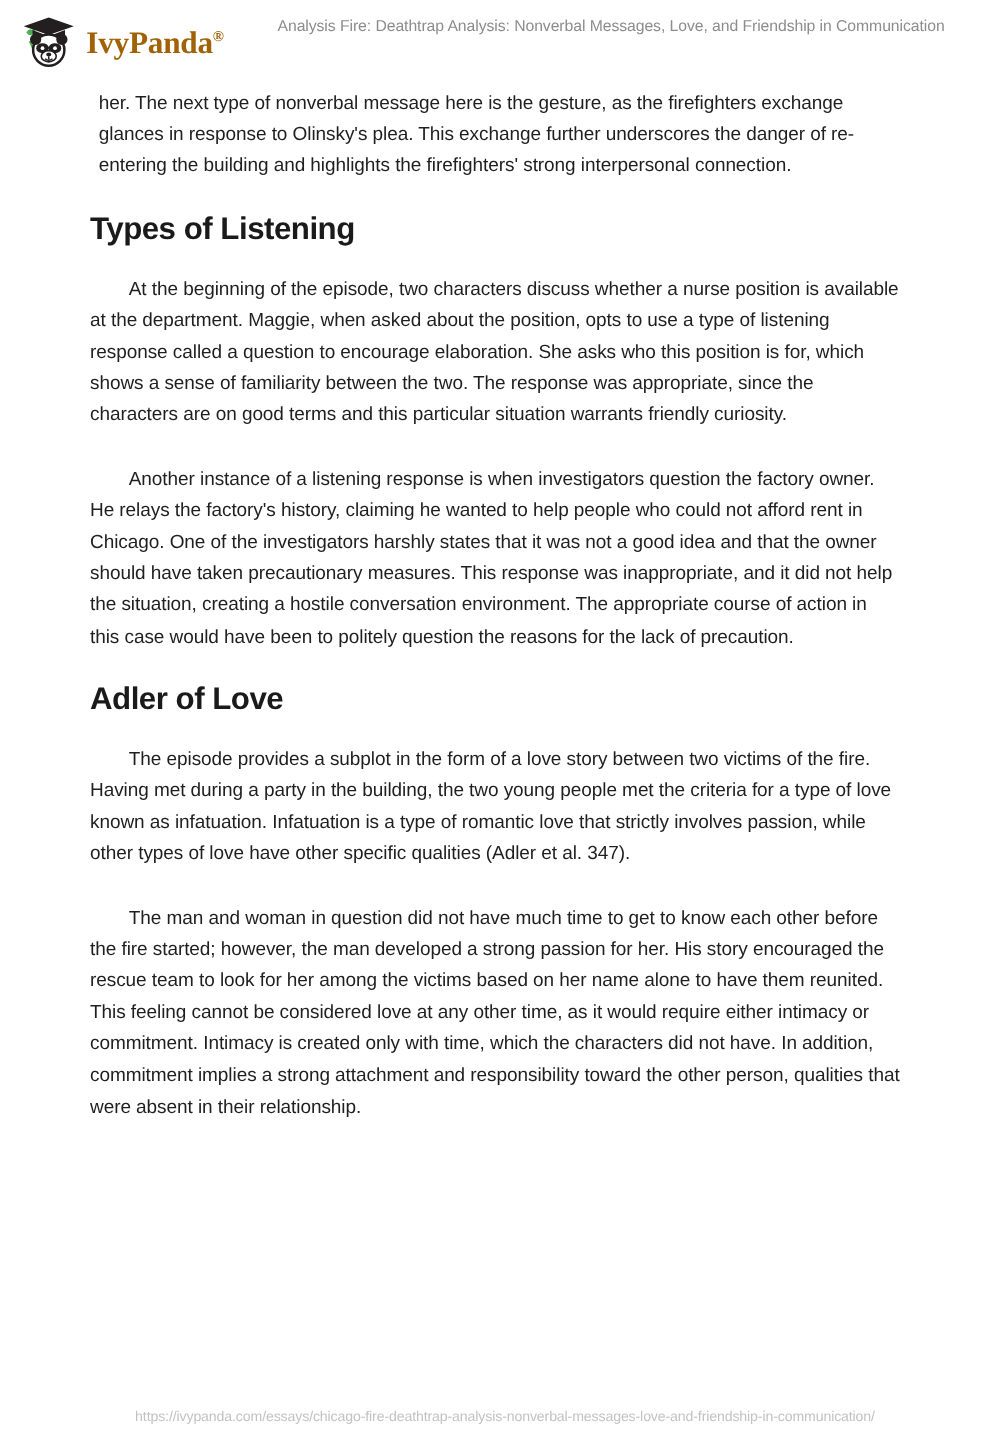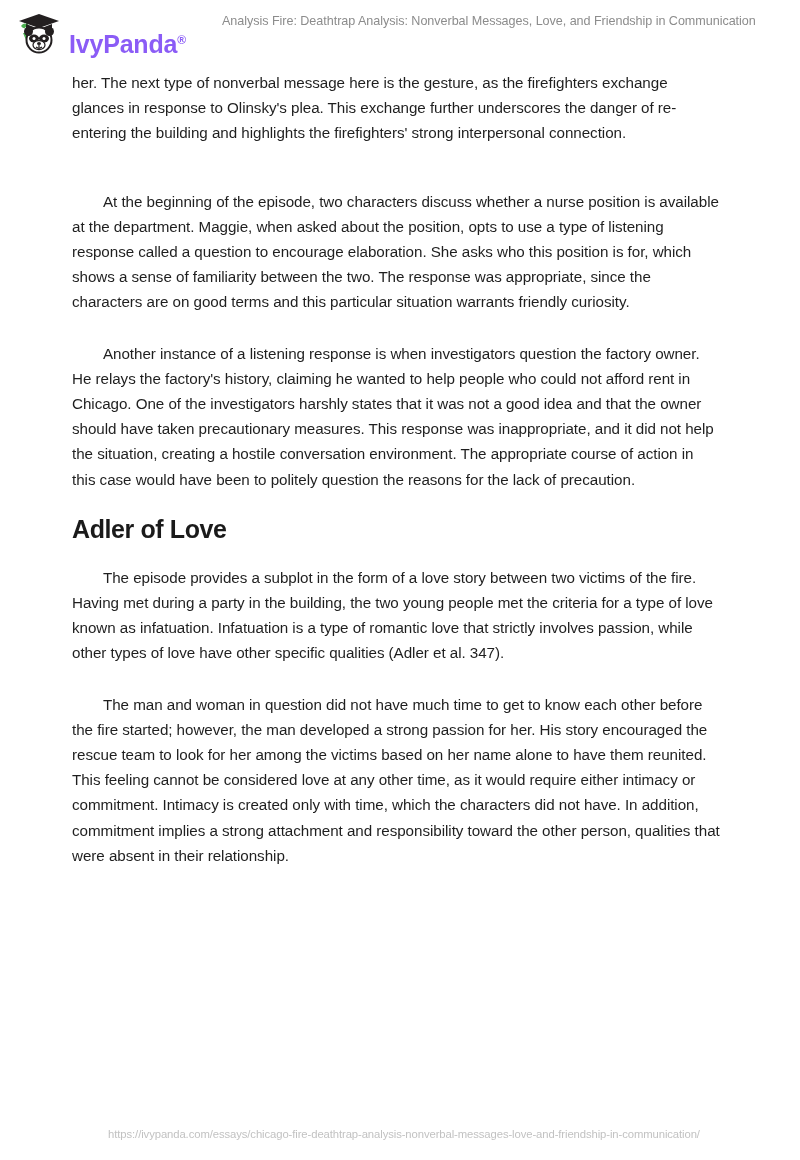--- a/index.html
+++ b/index.html
@@ -35,28 +35,28 @@
     gap: 7px;
     height: 44px;
   }
   .brand-mark {
     width: 46px;
     height: 44px;
     display: block;
     flex: 0 0 auto;
   }
   .brand-name {
-    font-family: Liberation Sans, sans-serif;
+    font-family: Liberation Serif, serif;
     font-size: 25px;
     font-weight: 700;
     letter-spacing: -0.2px;
-    color: #8b5cf6;
+    color: #a16207;
     line-height: 1;
     position: relative;
-    top: 11px;
+    top: 1px;
     white-space: nowrap;
   }
   .brand-name .reg {
     font-size: 12px;
     vertical-align: super;
     font-weight: 700;
     line-height: 1;
   }
   .header-title {
     position: absolute;
@@ -80,20 +80,21 @@
   .article p {
     margin: 0 0 0 0;
     font-size: 15.2px;
     line-height: 25.2px;
     color: #1f1f1f;
     text-indent: 31px;
     letter-spacing: -0.05px;
   }
   .article p.cont {
     text-indent: 0;
+    margin-left: 7px;
   }
   .article h2 {
     margin: 0;
     font-size: 25px;
     line-height: 30px;
     font-weight: 700;
     color: #1a1a1a;
     letter-spacing: -0.4px;
   }
   .sp-after-para   { height: 26px; }
@@ -160,20 +161,21 @@
 
   <div class="header-title">Analysis Fire: Deathtrap Analysis: Nonverbal Messages, Love, and Friendship in Communication</div>
 </div>
 
 <div class="article">
 
   <p class="cont">her. The next type of nonverbal message here is the gesture, as the firefighters exchange glances in response to Olinsky's plea. This exchange further underscores the danger of re-entering the building and highlights the firefighters' strong interpersonal connection.</p>
 
   <div class="sp-before-head"></div>
 
+  <h2>Types of Listening</h2>
 
   <div class="sp-after-head"></div>
 
   <p>At the beginning of the episode, two characters discuss whether a nurse position is available at the department. Maggie, when asked about the position, opts to use a type of listening response called a question to encourage elaboration. She asks who this position is for, which shows a sense of familiarity between the two. The response was appropriate, since the characters are on good terms and this particular situation warrants friendly curiosity.</p>
 
   <div class="sp-after-para"></div>
 
   <p>Another instance of a listening response is when investigators question the factory owner. He relays the factory's history, claiming he wanted to help people who could not afford rent in Chicago. One of the investigators harshly states that it was not a good idea and that the owner should have taken precautionary measures. This response was inappropriate, and it did not help the situation, creating a hostile conversation environment. The appropriate course of action in this case would have been to politely question the reasons for the lack of precaution.</p>
 
   <div class="sp-before-head"></div>

